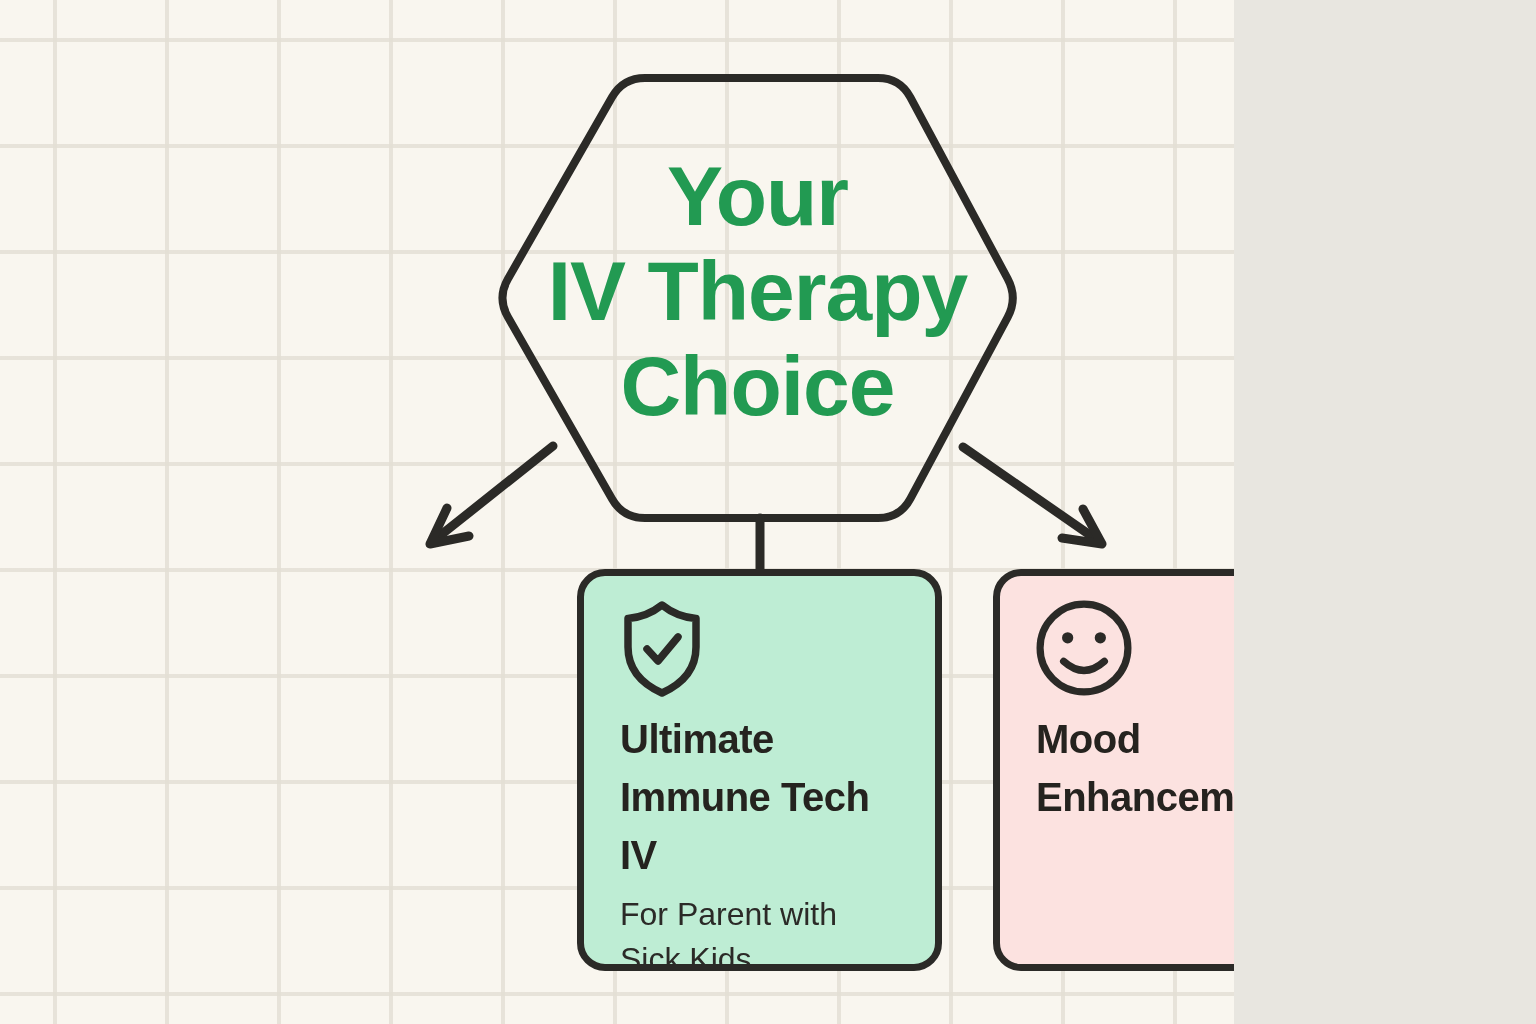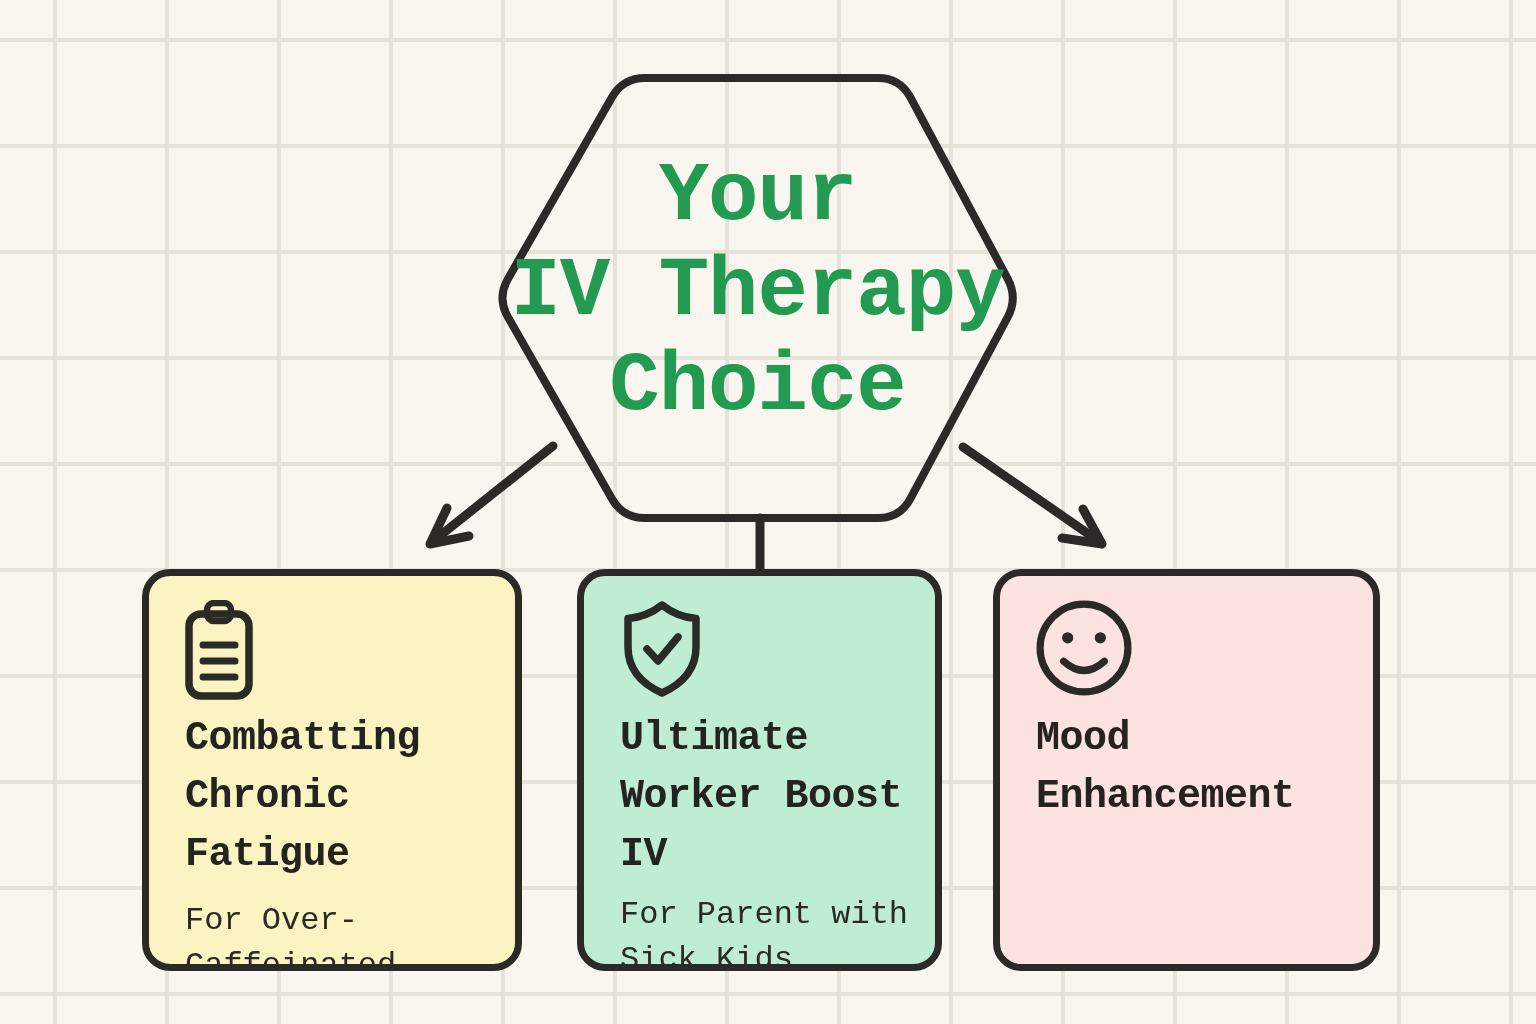--- a/index.html
+++ b/index.html
@@ -1,23 +1,23 @@
 <!DOCTYPE html>
 <html><head>
 <meta charset="utf-8">
 <style>
   html, body { margin: 0; padding: 0; background: #e8e6e0; }
   * { box-sizing: border-box; }
 
   .canvas {
     position: relative;
-    width: 1536px;
+    width: 1234px;
     height: 1024px;
     overflow: hidden;
-    font-family: Liberation Mono, monospace;
+    font-family: Liberation Sans, sans-serif;
     background-color: #f9f6ef;
     background-image:
       linear-gradient(to right, rgba(228,223,213,0.85) 0 4px, transparent 4px),
       linear-gradient(to bottom, rgba(228,223,213,0.85) 0 4px, transparent 4px);
     background-size: 112px 106px;
     background-position: 53px 38px;
     padding-left: 12px;
   }
 
   svg.shapes {
@@ -114,45 +114,30 @@
     <g>
       <line class="stroke" stroke-width="9" x1="963" y1="447" x2="1100" y2="542"></line>
       <polyline class="stroke" stroke-width="9" points="1083,509 1102,544 1062,538"></polyline>
     </g>
   </svg>
 
   <div class="hex-title">Your
 IV Therapy
 Choice</div>
 
-  <div class="card card--fatigue">
-    <div class="card-icon">
-      <svg width="68" height="100" viewBox="0 0 68 100">
-        <rect class="stroke" stroke-width="6.5" x="22" y="3" width="24" height="18" rx="7"></rect>
-        <rect class="stroke" stroke-width="7.5" x="4" y="14" width="60" height="82" rx="12" fill="#faf3c2"></rect>
-        <line class="stroke" stroke-width="7" x1="18" y1="45" x2="50" y2="45"></line>
-        <line class="stroke" stroke-width="7" x1="18" y1="61" x2="50" y2="61"></line>
-        <line class="stroke" stroke-width="7" x1="18" y1="77" x2="50" y2="77"></line>
-      </svg>
-    </div>
-    <div class="card-title">Combatting
-Chronic Fatigue</div>
-    <div class="card-subtitle">For Over-Caffeinated
-Tech Worker</div>
-  </div>
 
   <div class="card card--immune">
     <div class="card-icon">
       <svg width="84" height="98" viewBox="0 0 84 98">
         <path class="stroke" stroke-width="7.5" d="M 42,5 C 52,13 64,17.5 76,18.5 L 76,47 C 76,70 62,84 42,93 C 22,84 8,70 8,47 L 8,18.5 C 20,17.5 32,13 42,5 Z"></path>
         <polyline class="stroke" stroke-width="7.5" points="27,49 38,61 58,37"></polyline>
       </svg>
     </div>
     <div class="card-title">Ultimate
-Worker Boost
+Immune Tech
 IV</div>
     <div class="card-subtitle">For Parent with
 Sick Kids</div>
   </div>
 
   <div class="card card--mood">
     <div class="card-icon">
       <svg width="96" height="96" viewBox="0 0 94 94">
         <circle class="stroke" stroke-width="7" cx="47" cy="47" r="43"></circle>
         <circle cx="31" cy="37" r="5.5" fill="#2b2a27"></circle>

